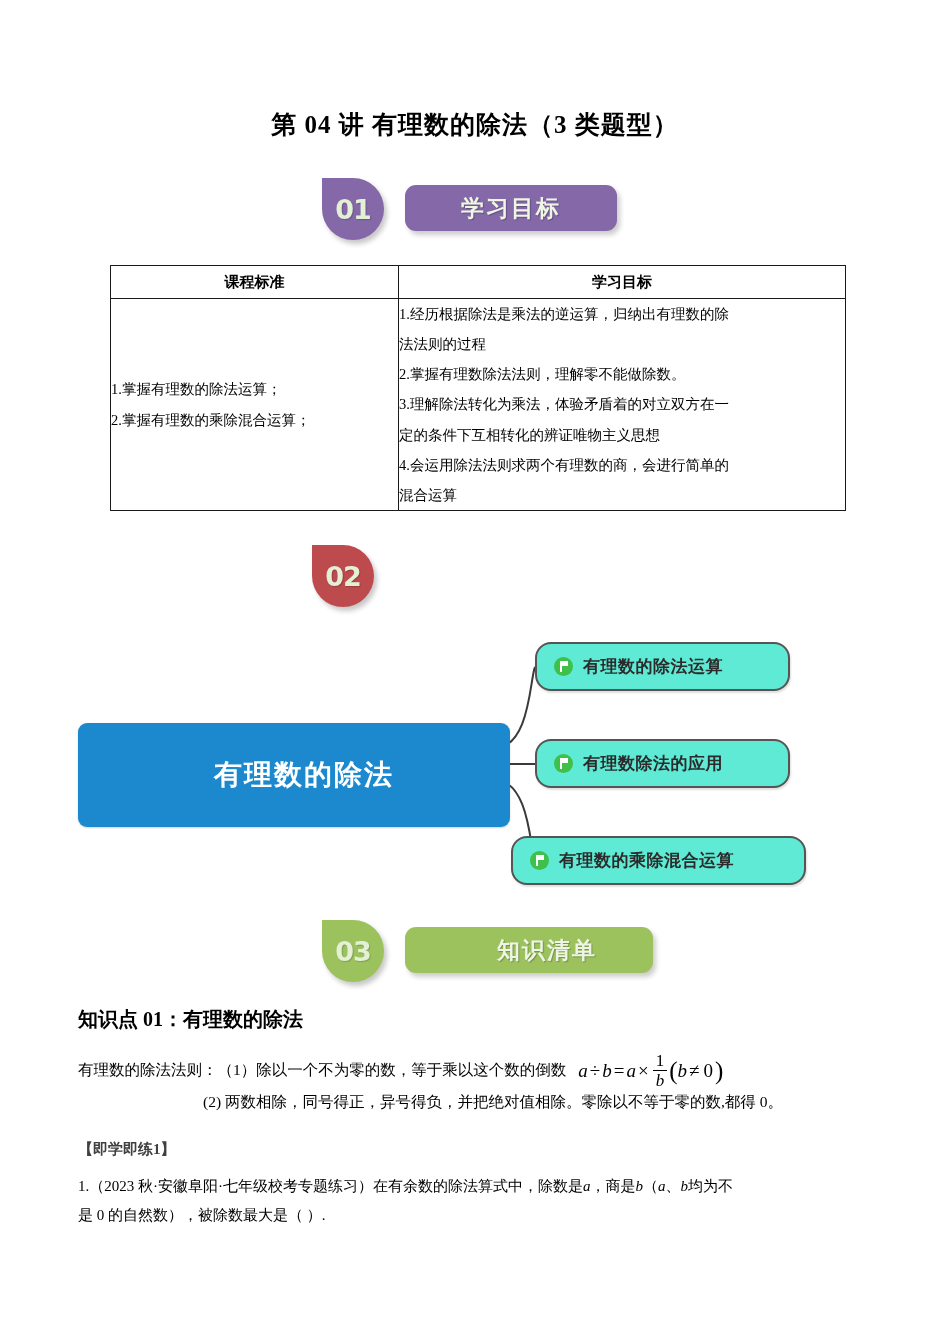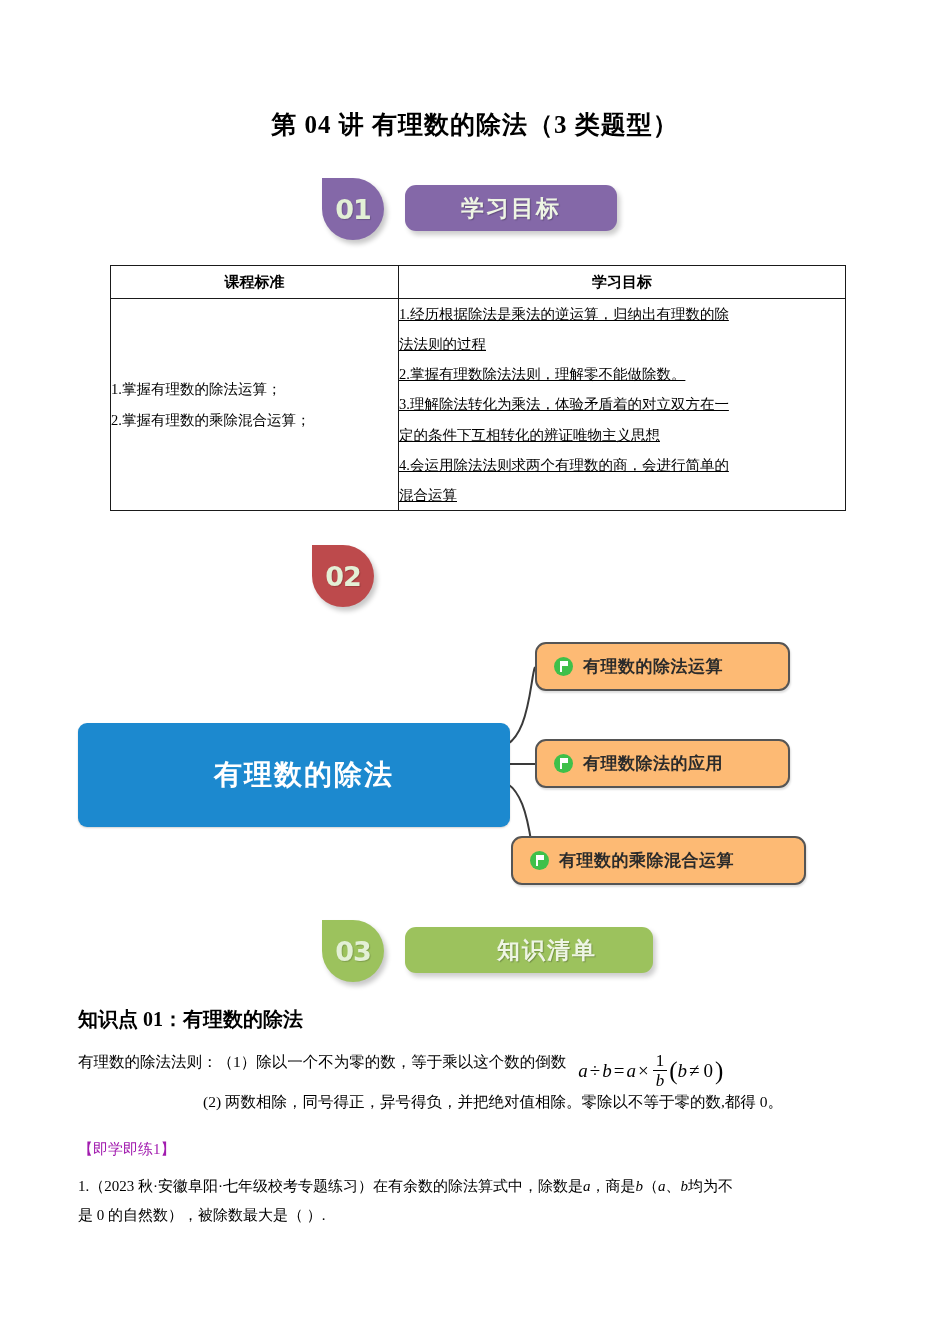--- a/index.html
+++ b/index.html
@@ -99,21 +99,20 @@
   .col-left { width: 287px; }
   .cell-pad-left {
     padding: 6px 8px 6px 7px;
     vertical-align: middle;
     line-height: 2.08;
   }
   .cell-pad-right {
     padding: 9px 9px 9px 8px;
     vertical-align: top;
     line-height: 2.08;
-    text-decoration: underline;
   }
   .cell-pad-right div, .cell-pad-left div { white-space: nowrap; }
 
   
   .mindmap {
     position: absolute;
     left: 75px;
     top: 628px;
     width: 800px;
     height: 280px;
@@ -134,23 +133,23 @@
   }
   .mm-root span {
     font-family: "DejaVu Sans", sans-serif;
     font-size: 28px;
     font-weight: bold;
     color: #ffffff;
     letter-spacing: 2px;
   }
   .mm-node {
     position: absolute;
-    background: #fdba74;
+    background: #5eead4;
     border: 2px solid #555555;
-    border-radius: 11px;
+    border-radius: 16px;
     display: flex;
     align-items: center;
     padding-left: 17px;
     box-shadow: 1px 2px 2px rgba(0,0,0,0.13);
     box-sizing: border-box;
   }
   .mm-node .label {
     font-family: "DejaVu Sans", sans-serif;
     font-size: 17px;
     font-weight: bold;
@@ -198,20 +197,21 @@
     font-weight: bold;
     font-family: "Liberation Serif", "DejaVu Serif", serif;
   }
   .rule-line1 {
     position: absolute;
     left: 78px;
     top: 1052px;
     font-size: 15.5px;
     white-space: nowrap;
     display: flex;
+    align-items: center;
   }
   .rule-line2 {
     position: absolute;
     left: 203px;
     top: 1092px;
     font-size: 15.5px;
     white-space: nowrap;
   }
 
   
@@ -236,22 +236,22 @@
   .frac .num { font-style: normal; padding: 0 3px 1px; }
   .frac .bar { width: 100%; height: 1.4px; background: #000; }
   .frac .den { padding: 1px 3px 0; }
   .paren-big { font-size: 25px; font-style: normal; }
 
   .practice-title {
     position: absolute;
     left: 78px;
     top: 1140px;
     font-size: 15px;
-    font-weight: normal;
-    color: #a21caf;
+    font-weight: bold;
+    color: #404040;
     font-family: "Liberation Serif", "DejaVu Serif", serif;
   }
   .q-line1 {
     position: absolute;
     left: 78px;
     top: 1177px;
     font-size: 15px;
     white-space: nowrap;
   }
   .q-line2 {

